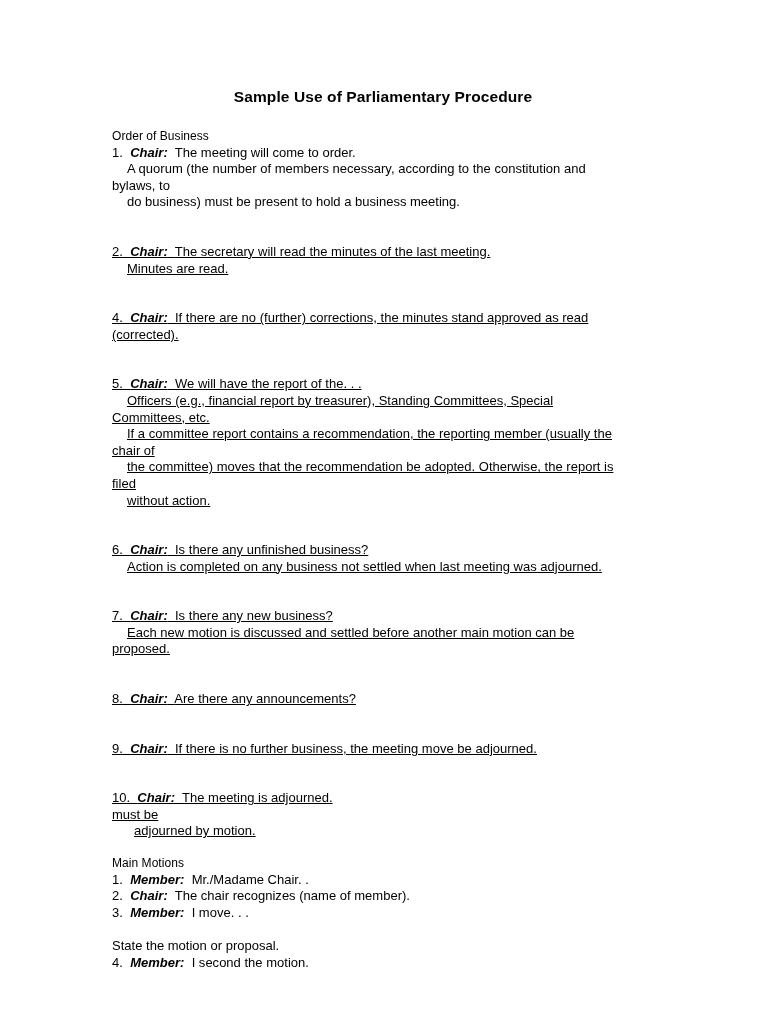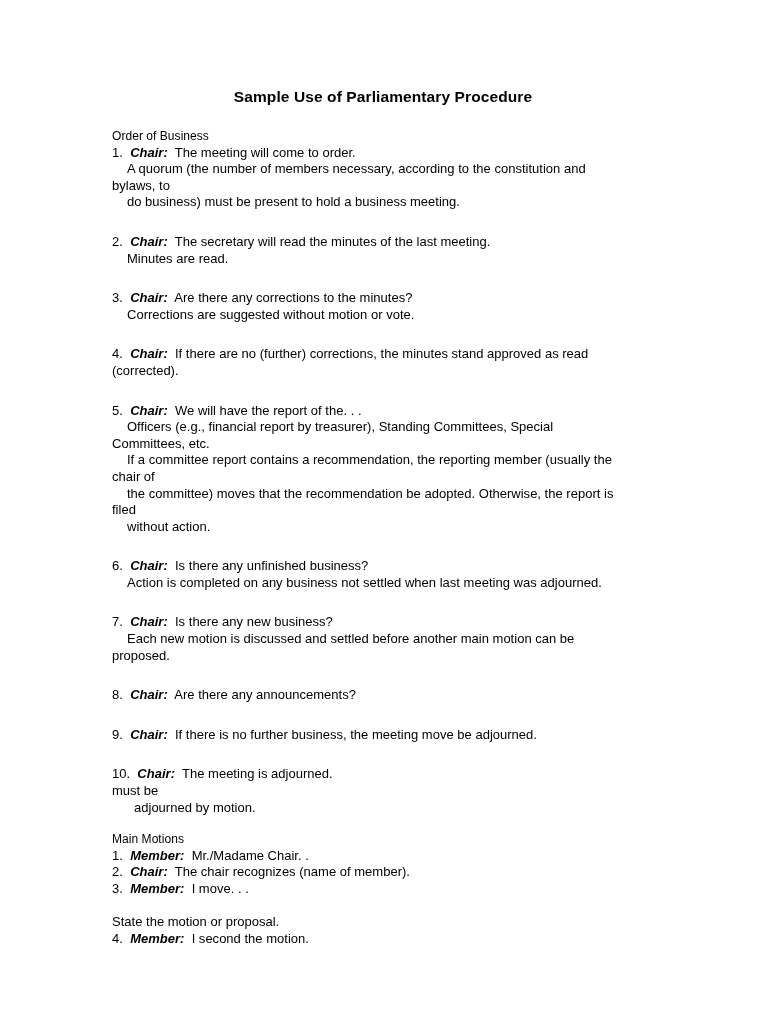--- a/index.html
+++ b/index.html
@@ -41,21 +41,22 @@
     font-weight: normal;
     line-height: 16.6px;
     margin: 0;
     letter-spacing: 0.05px;
   }
   .item {
     margin: 0;
     padding: 0;
   }
   .item.gap {
-    margin-top: 23px;
+    margin-top: 33px;
+    text-decoration: underline;
   }
   .line {
     font-size: 13px;
     line-height: 16.6px;
     white-space: pre-wrap;
     margin: 0;
     letter-spacing: 0.01px;
   }
   .line.indent-1 { padding-left: 15px; }
   .line.indent-2 { padding-left: 22px; }
@@ -86,24 +87,20 @@
           <div class="section-heading">Order of Business</div>
           <div class="item">
             <div class="line"><span class="num">1.</span>&nbsp; <span class="speaker">Chair:</span>&nbsp; <span>The meeting will come to order.</span></div>
             <div class="line indent-1"><span>A quorum (the number of members necessary, according to the constitution and</span></div>
             <div class="line"><span>bylaws, to</span></div>
             <div class="line indent-1"><span>do business) must be present to hold a business meeting.</span></div>
           </div>
           <div class="item gap">
             <div class="line"><span class="num">2.</span>&nbsp; <span class="speaker">Chair:</span>&nbsp; <span>The secretary will read the minutes of the last meeting.</span></div>
             <div class="line indent-1"><span>Minutes are read.</span></div>
-          </div>
-          <div class="item gap">
-            <div class="line"><span class="num">3.</span>&nbsp; <span class="speaker">Chair:</span>&nbsp; <span>Are there any corrections to the minutes?</span></div>
-            <div class="line indent-1"><span>Corrections are suggested without motion or vote.</span></div>
           </div>
           <div class="item gap">
             <div class="line"><span class="num">4.</span>&nbsp; <span class="speaker">Chair:</span>&nbsp; <span>If there are no (further) corrections, the minutes stand approved as read</span></div>
             <div class="line"><span>(corrected).</span></div>
           </div>
           <div class="item gap">
             <div class="line"><span class="num">5.</span>&nbsp; <span class="speaker">Chair:</span>&nbsp; <span>We will have the report of the. . .</span></div>
             <div class="line indent-1"><span>Officers (e.g., financial report by treasurer), Standing Committees, Special</span></div>
             <div class="line"><span>Committees, etc.</span></div>
             <div class="line indent-1"><span>If a committee report contains a recommendation, the reporting member (usually the</span></div>

